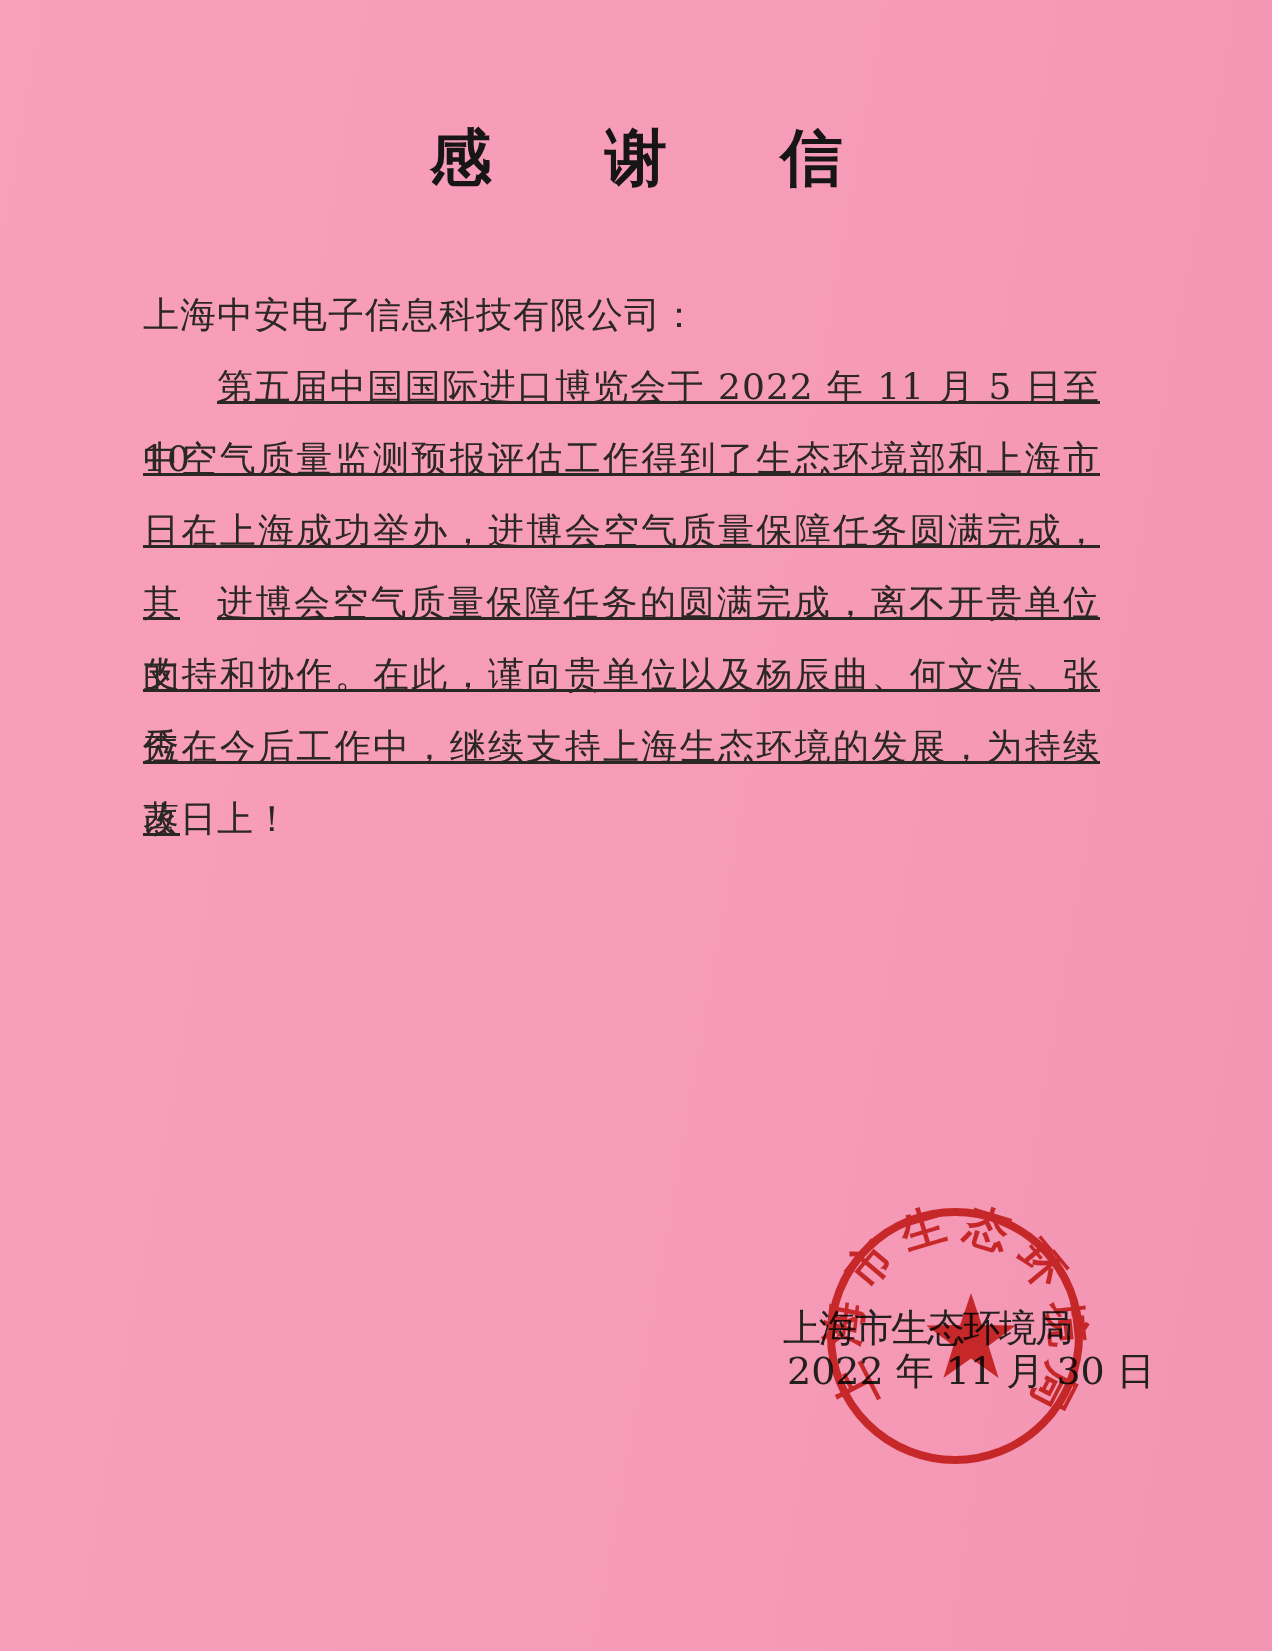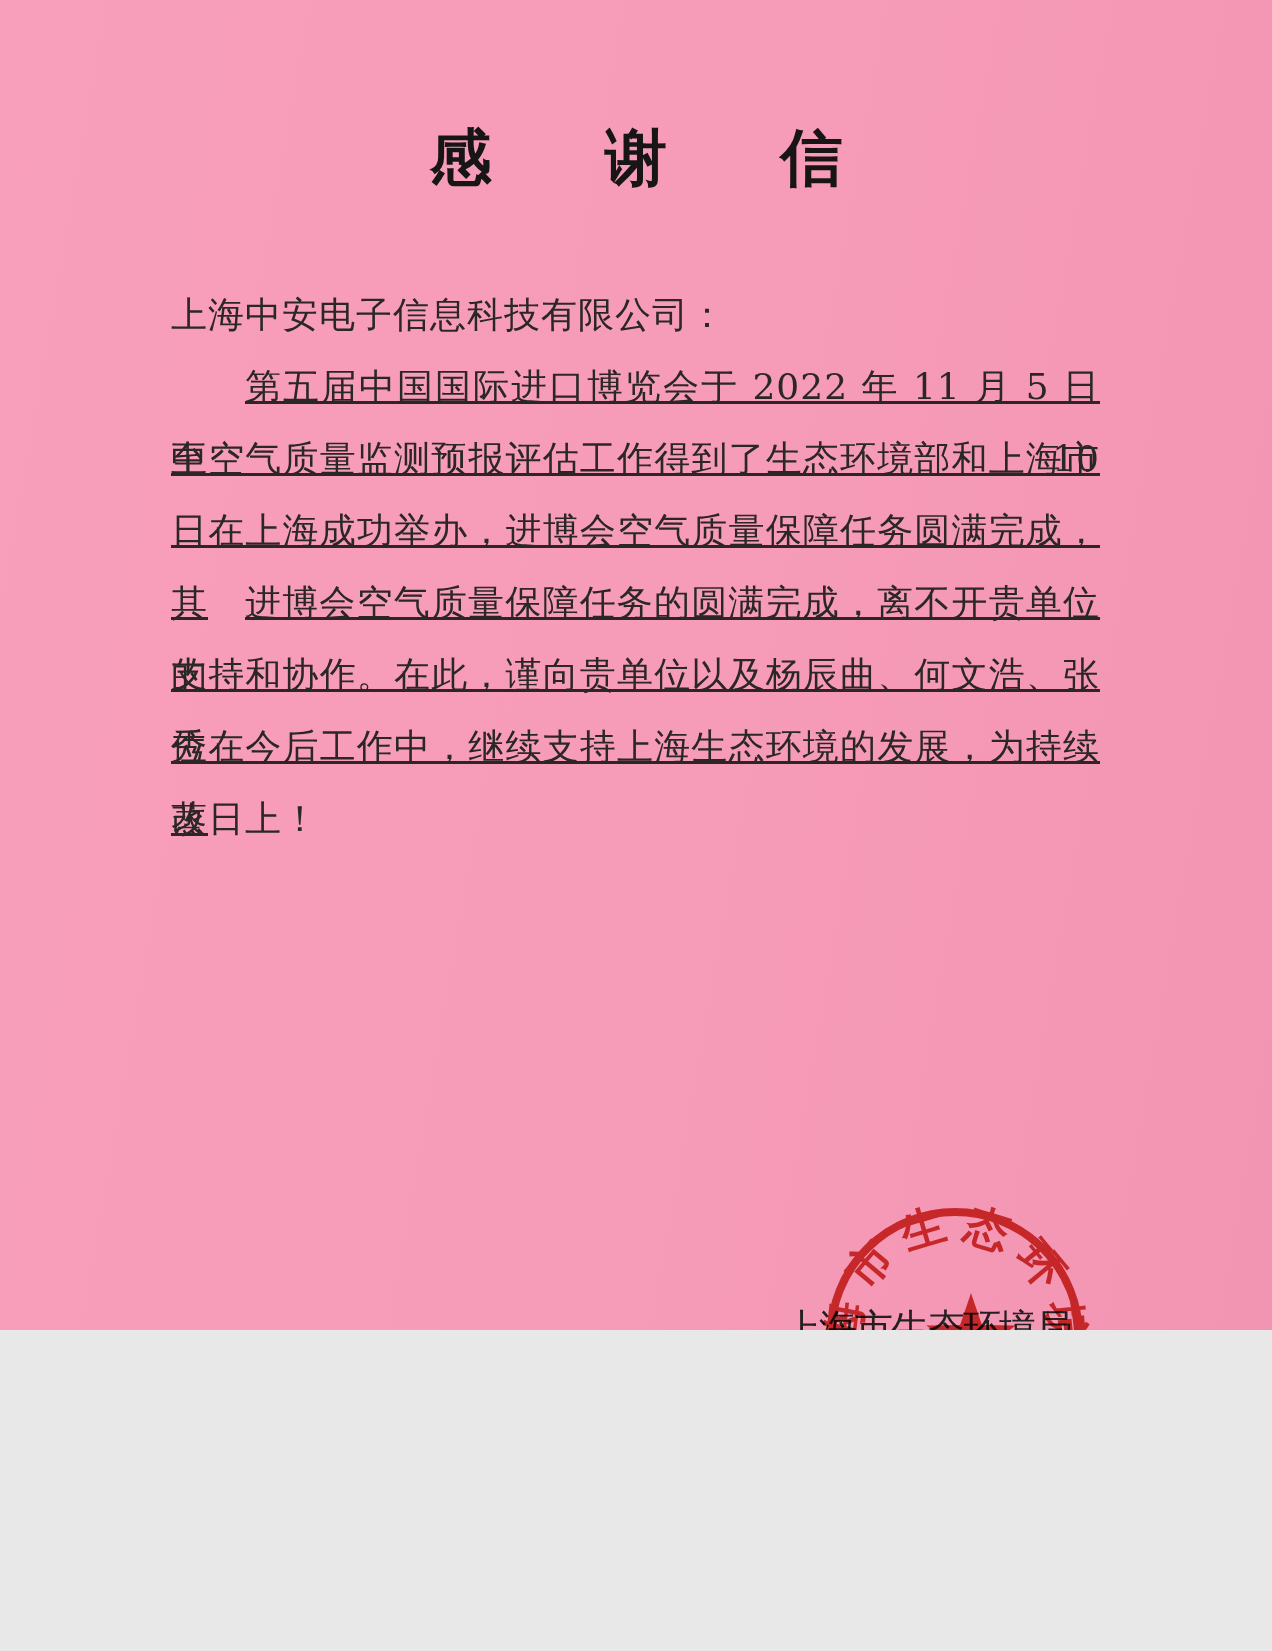--- a/index.html
+++ b/index.html
@@ -1,18 +1,18 @@
 <!DOCTYPE html>
 <html><head>
 <meta charset="utf-8">
 <style>
   html,body{margin:0;padding:0;background:#e8e8e8;}
   .page{
     position:relative;
-    width:1272px;height:1330px;
+    width:1272px;height:1651px;
     background:#f79db9;
     background:linear-gradient(100deg,#f89fbb 0%,#f69bb8 55%,#f295b2 100%);
     overflow:hidden;
     font-family:"DejaVu Serif","Liberation Serif",serif;
     color:#2b2727;
   }
   .title{
     position:absolute;top:116px;left:0;width:100%;
     text-align:center;
     font-size:62px;font-weight:bold;
@@ -20,21 +20,20 @@
     box-sizing:border-box;
     color:#171515;
   }
   .body-block{
     position:absolute;left:143px;top:279px;width:957px;
     font-size:36px;
   }
   .line{
     height:72px;line-height:72px;
     letter-spacing:1px;
-    margin-left:28px;
   }
   .line.justify{
     text-align:justify;
     text-align-last:justify;
     text-decoration:underline;
   }
   .line.indent{ text-indent:74px; }
   .signature{
     position:absolute;left:783px;top:1306px;
     font-size:38px;line-height:44px;letter-spacing:-2px;

